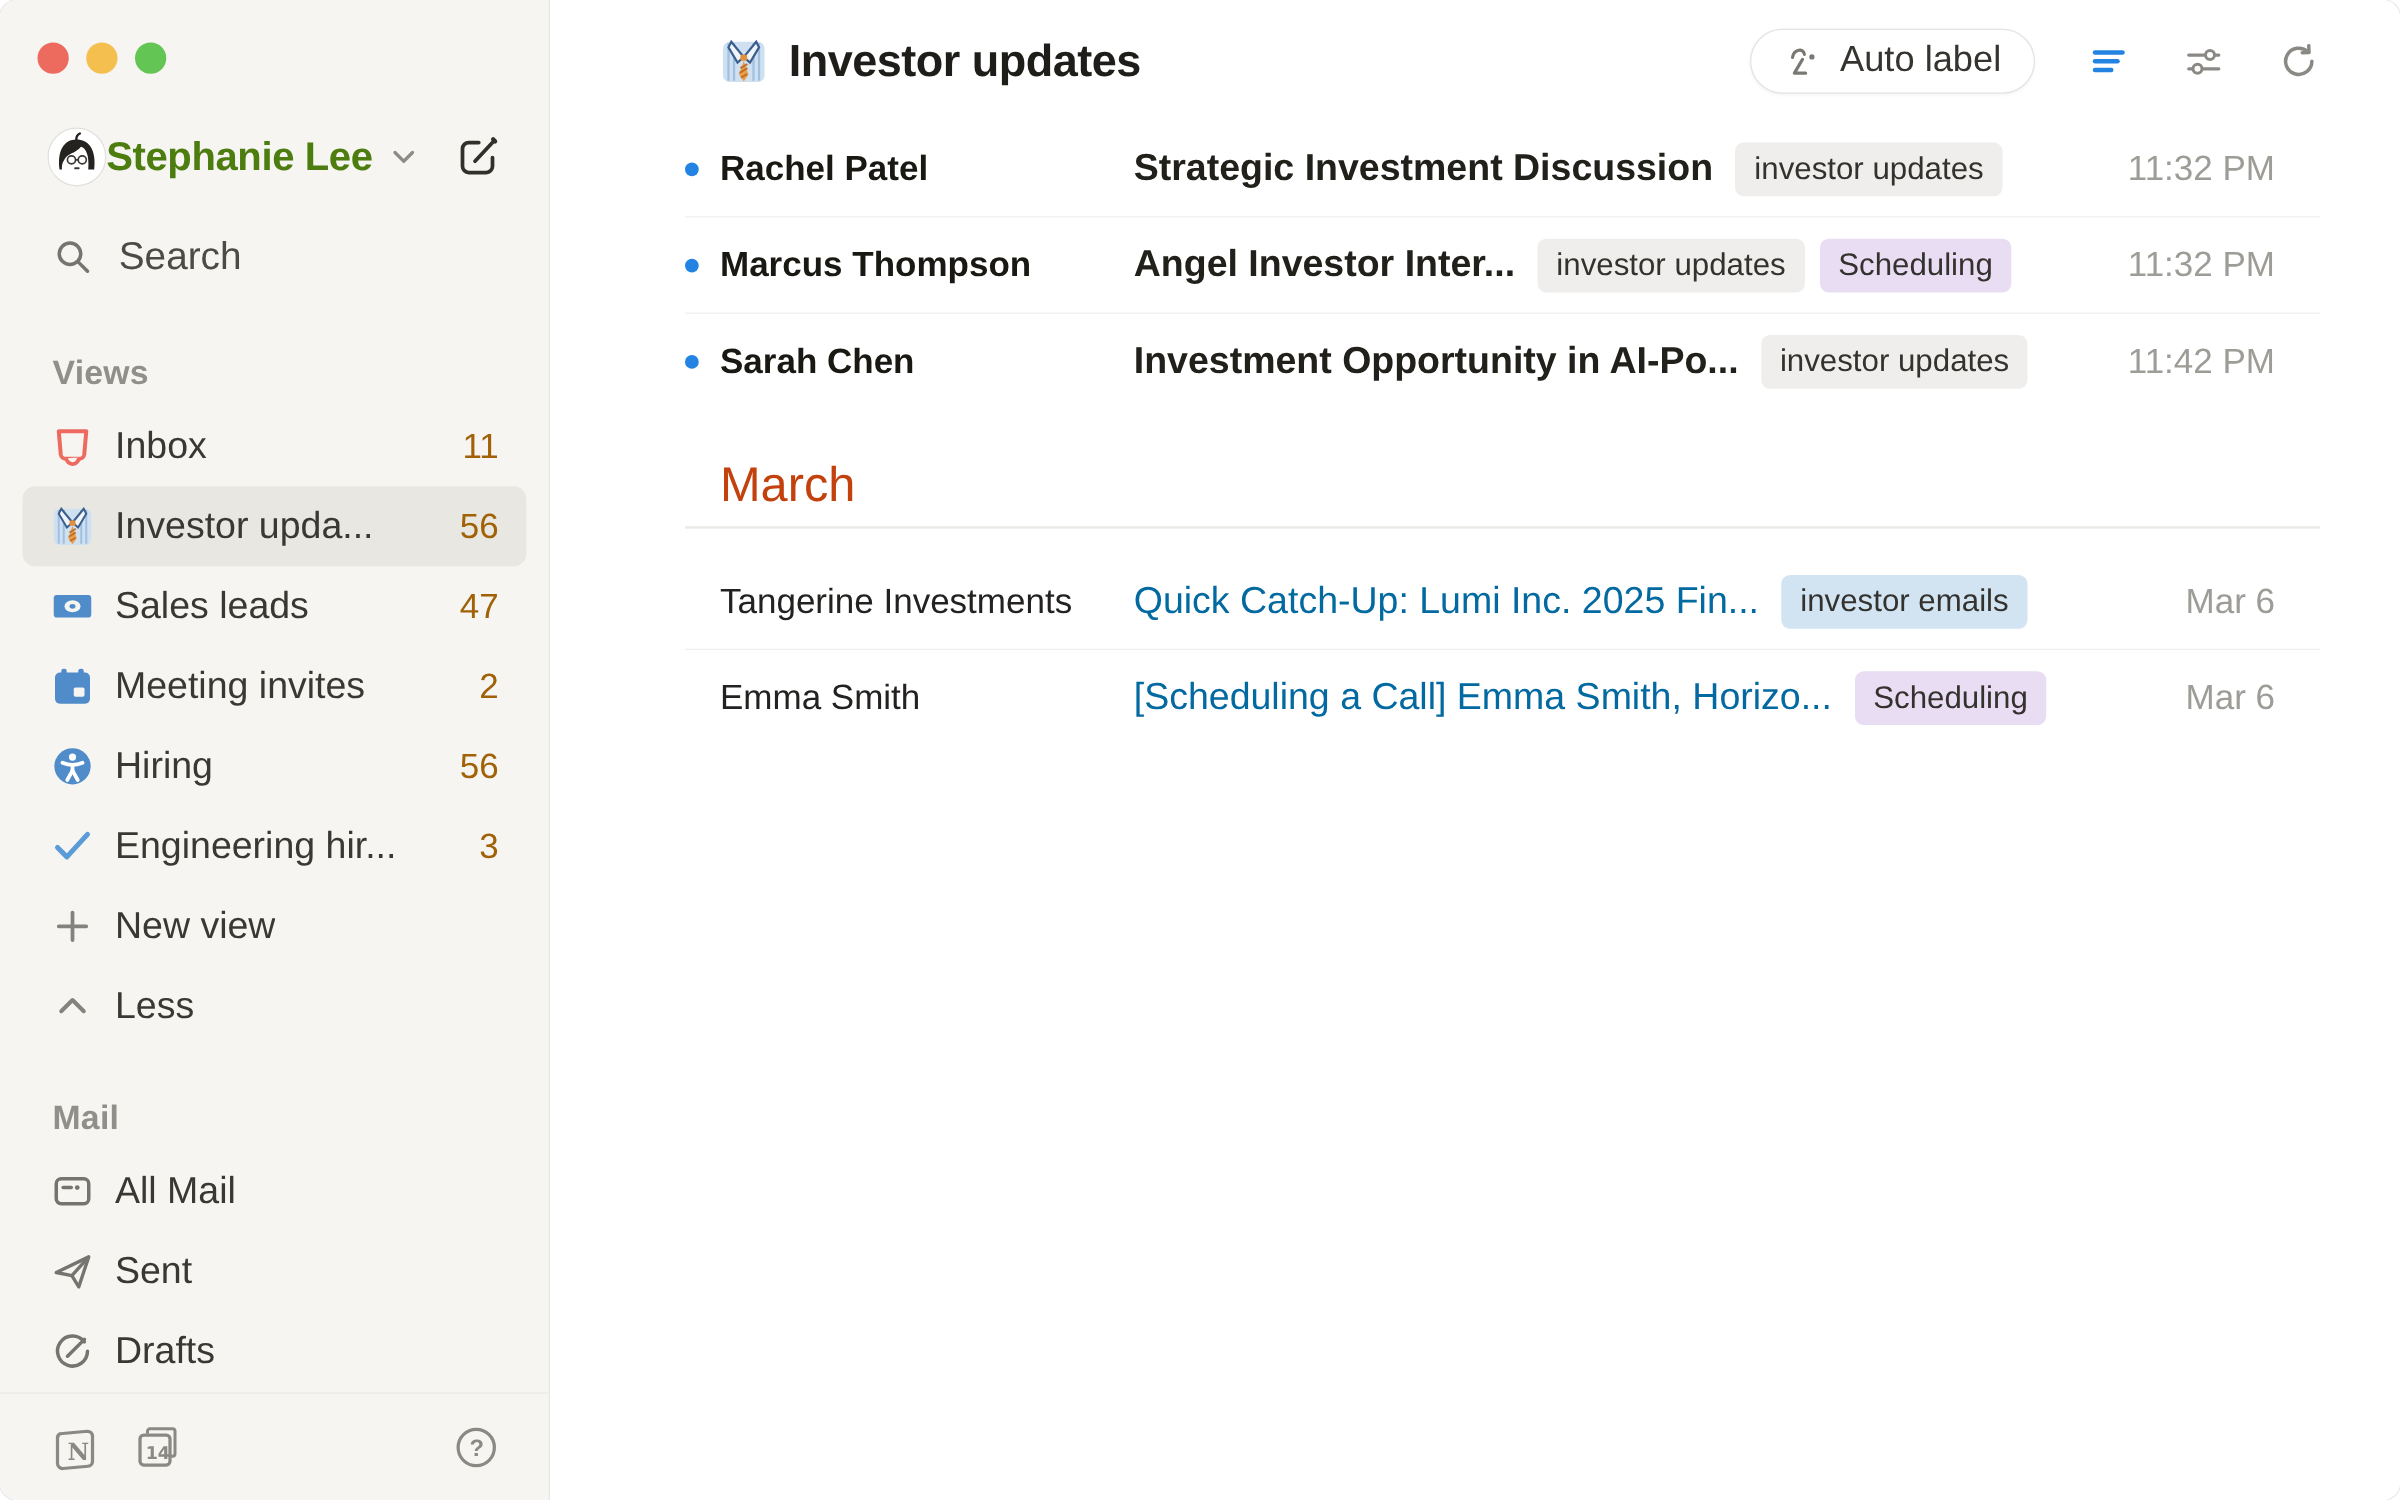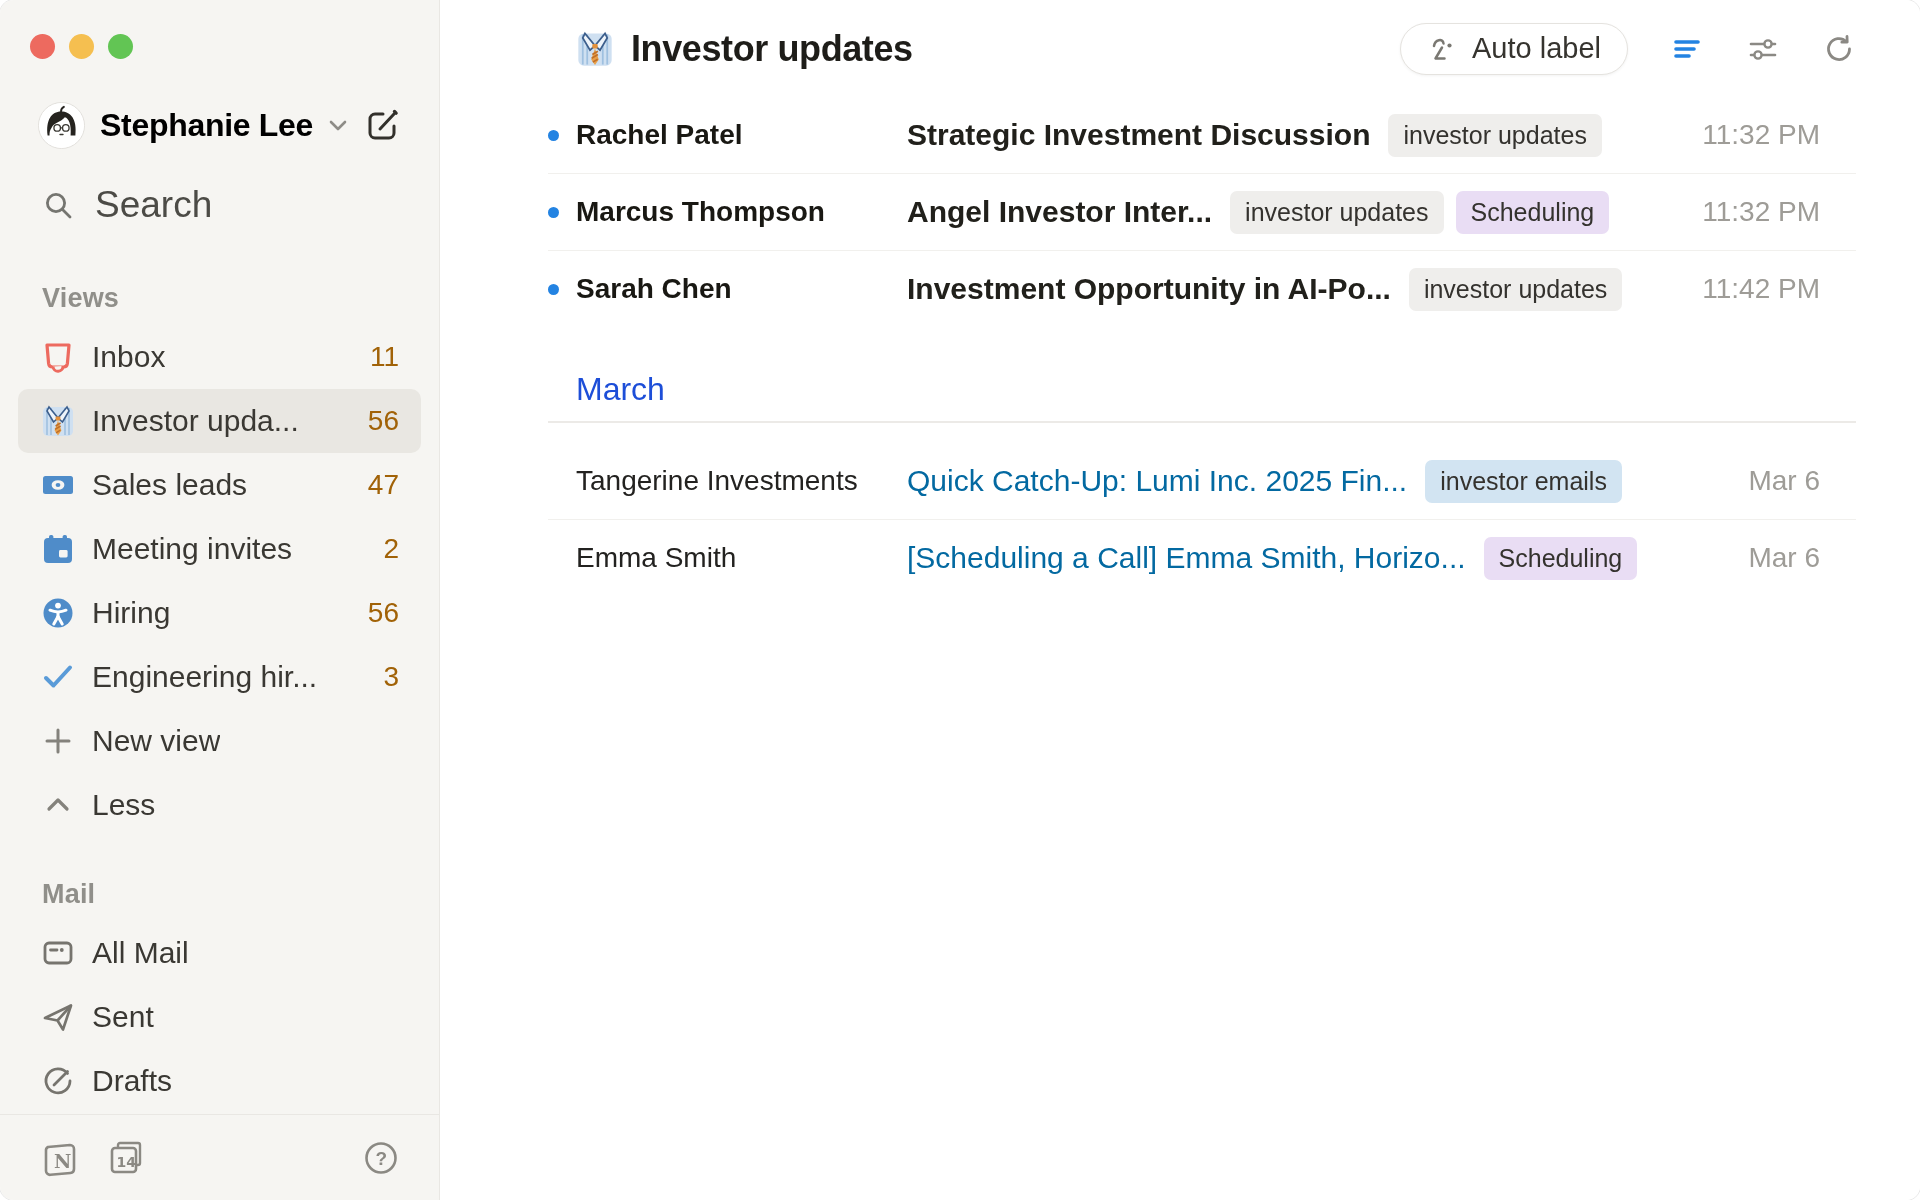--- a/index.html
+++ b/index.html
@@ -10,26 +10,26 @@
     font-family:"Liberation Sans","DejaVu Sans",sans-serif;
     box-shadow:0 0 0 1px rgba(0,0,0,0.09);
     background:#ffffff;color:#26251f;
   }
   
   .sidebar{width:440px;flex:0 0 440px;background:#f6f5f2;border-right:1px solid #e9e7e3;display:flex;flex-direction:column;}
   .traffic-lights{margin:34px 0 0 30px;display:flex;gap:14px;}
   .traffic-dot{width:25px;height:25px;border-radius:50%;}
   .user-row{margin:42px 38px 0 38px;height:48px;display:flex;align-items:center;cursor:default;}
   .avatar{width:47px;height:47px;border-radius:50%;background:#ffffff;border:1px solid #e2e0dc;overflow:hidden;flex:0 0 auto;}
-  .user-name{margin-left:15px;font-size:32px;font-weight:700;color:#000000;letter-spacing:-0.3px;}
+  .user-name{font-size:32px;font-weight:700;color:#4d7c0f;letter-spacing:-0.3px;}
   .user-chevron{margin-left:12px;width:26px;height:26px;color:#8e8c87;}
   .compose-btn{margin-left:auto;width:38px;height:38px;color:#32302b;}
   .search-row{margin:34px 38px 0 42px;height:44px;display:flex;align-items:center;}
   .search-icon{width:33px;height:33px;color:#757570;}
-  .search-label{margin-left:20px;font-size:37px;color:#4c4b46;}
+  .search-label{margin-left:20px;font-size:31px;color:#4c4b46;}
   .section-label{font-size:27px;font-weight:600;color:#908f8a;letter-spacing:0.2px;height:30px;line-height:30px;}
   .section-label.views{margin:56px 0 0 42px;}
   .section-label.mail{margin:42px 0 0 42px;}
   .nav-list{margin-top:12px;display:flex;flex-direction:column;}
   .nav-item{height:64px;margin:0 18px;border-radius:10px;display:flex;align-items:center;padding:0 22px;cursor:default;}
   .nav-item.selected{background:#e9e7e2;}
   .nav-icon{width:36px;height:36px;flex:0 0 auto;display:flex;align-items:center;justify-content:center;}
   .nav-icon svg{width:100%;height:100%;}
   .nav-label{margin-left:16px;font-size:30px;color:#3a3833;white-space:nowrap;overflow:hidden;}
   .nav-count{margin-left:auto;font-size:28px;color:#a16207;}
@@ -57,21 +57,21 @@
   .unread-dot{width:11px;height:11px;border-radius:50%;}
   .sender{width:331px;flex:0 0 331px;font-size:28px;color:#232220;white-space:nowrap;overflow:hidden;}
   .email-row.unread .sender{font-weight:700;color:#191813;}
   .subject{font-size:30px;color:#0369a1;white-space:nowrap;overflow:hidden;text-overflow:ellipsis;flex:0 1 auto;}
   .email-row.unread .subject{font-weight:600;color:#21201b;}
   .chips{display:flex;gap:12px;margin-left:18px;flex:0 0 auto;}
   .chip{font-size:25px;font-weight:500;padding:7px 15px;border-radius:7px;white-space:nowrap;}
   .time{margin-left:auto;padding-left:24px;font-size:28px;color:#9e9c97;white-space:nowrap;}
   .row-divider{height:1px;background:#f1f0ed;}
   .group-heading{margin-top:30px;height:64px;display:flex;align-items:center;padding-left:28px;
-    font-size:32px;font-weight:500;color:#1d4ed8;}
+    font-size:39px;font-weight:500;color:#c2410c;}
   .group-divider{height:2px;background:#eceae7;}
   .group-rows{padding-top:20px;}
 </style>
 </head>
 <body>
 
 <div class="window">
 
   <div class="sidebar">
     <div class="traffic-lights" id="traffic-lights">

